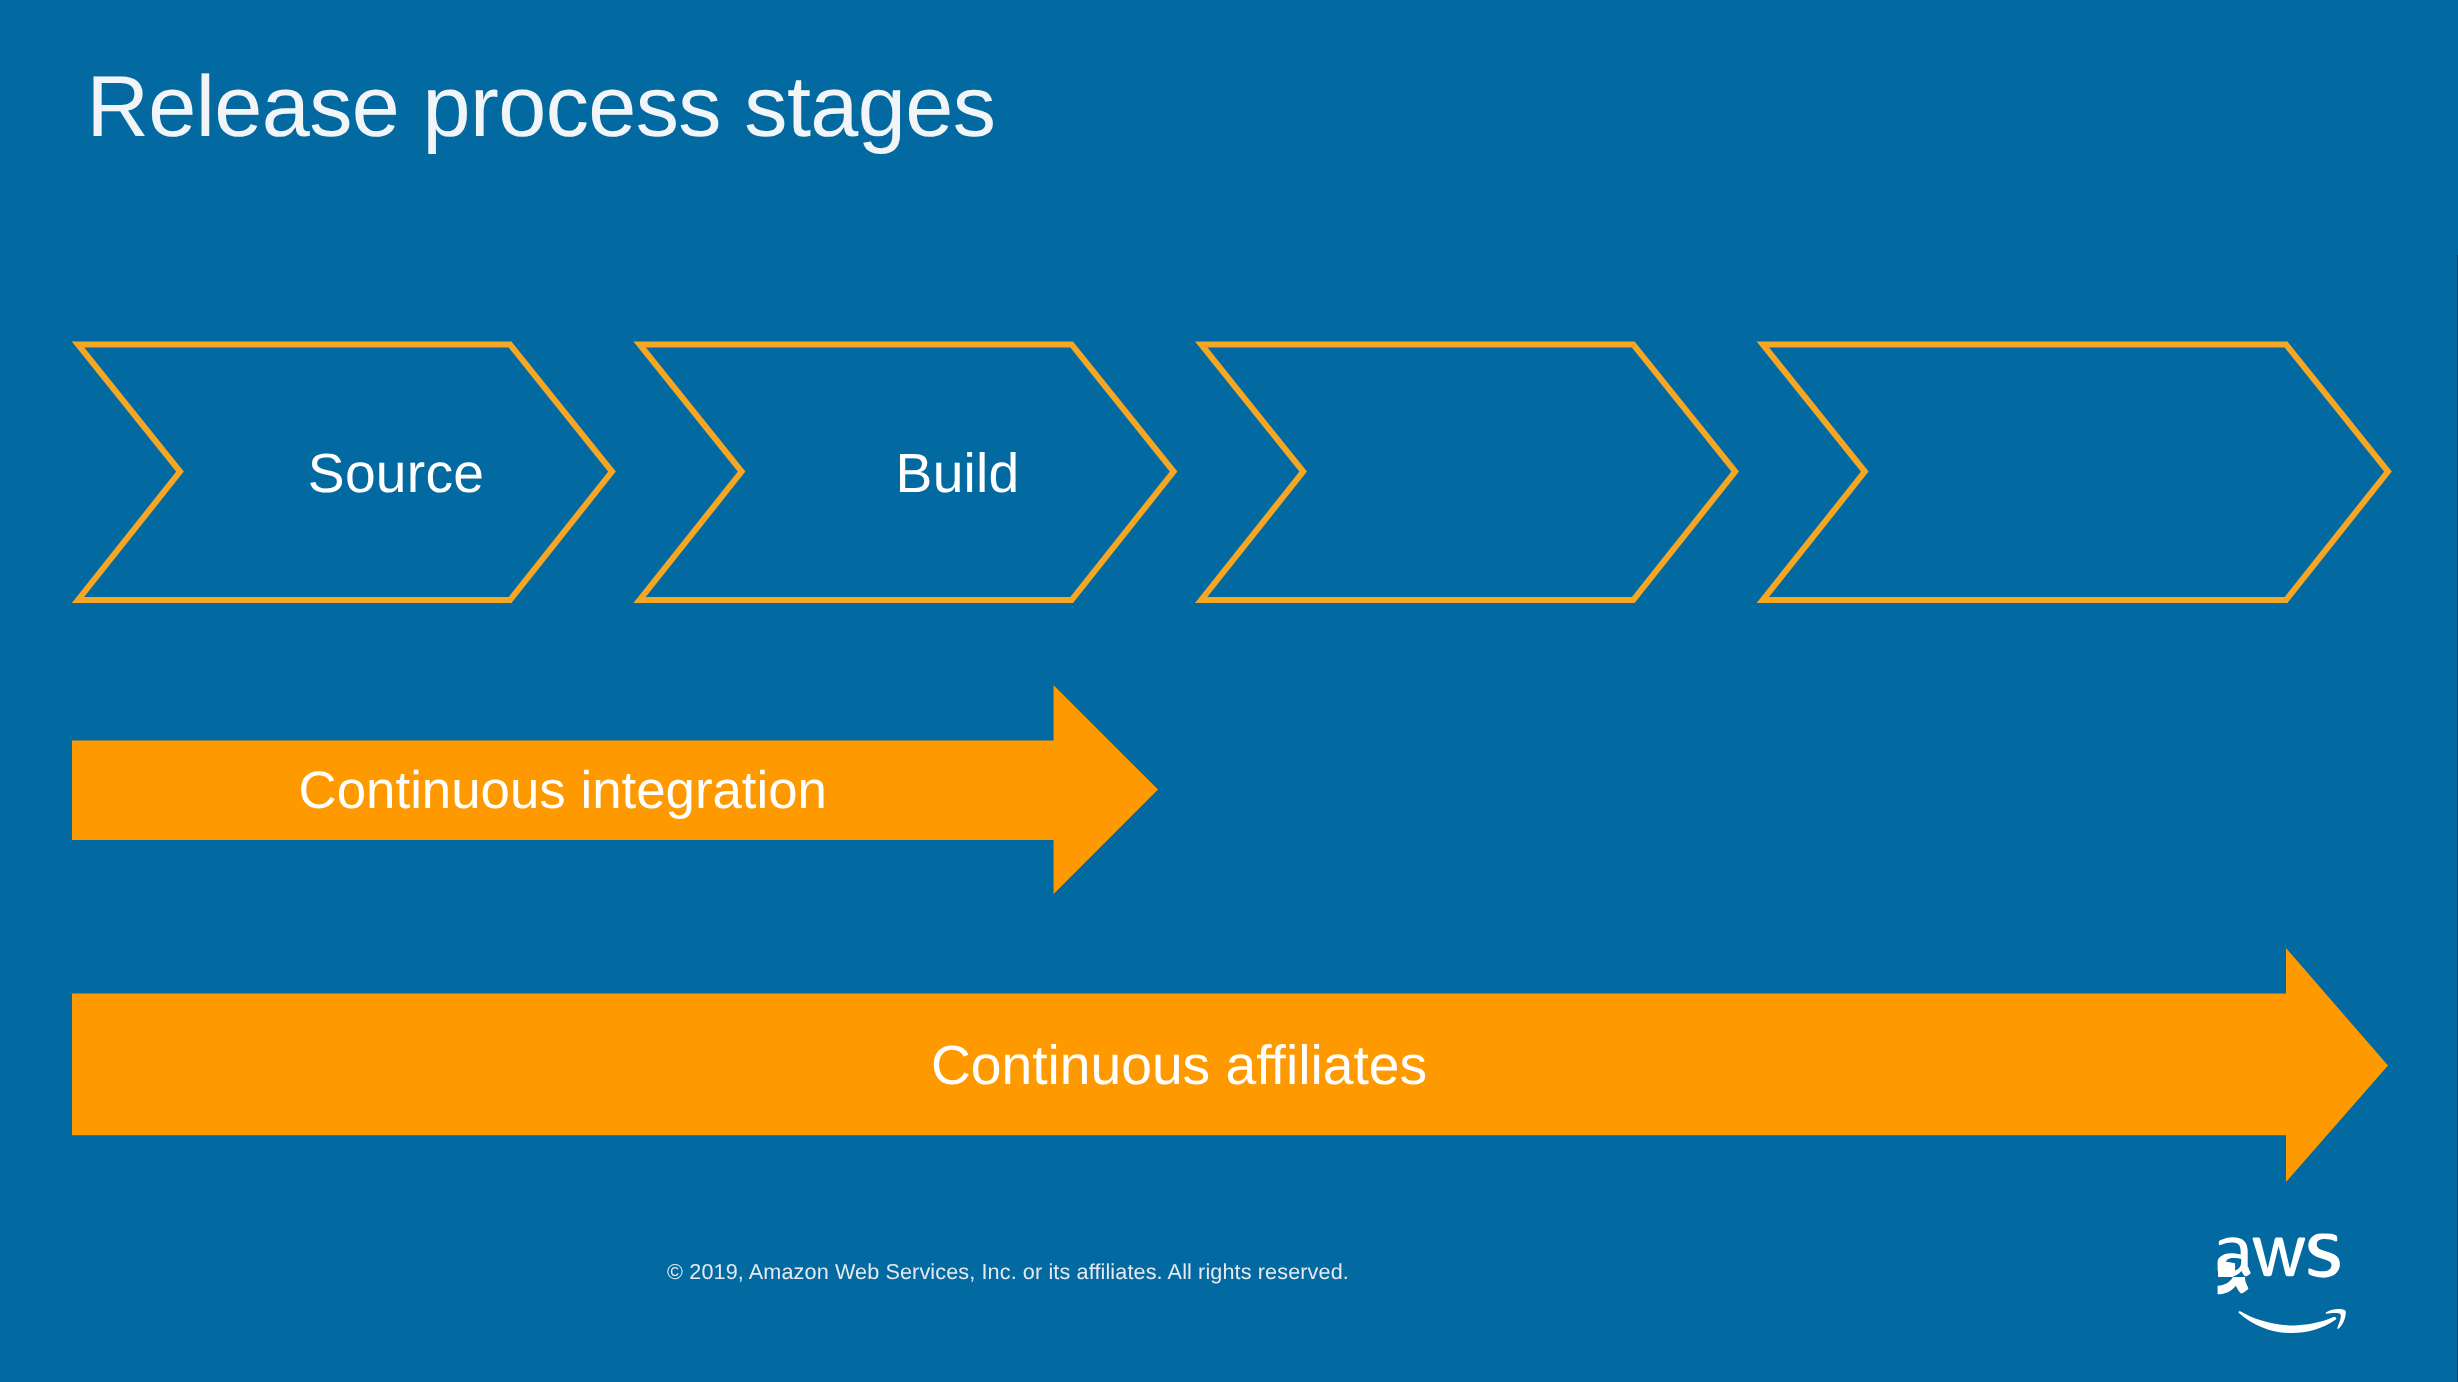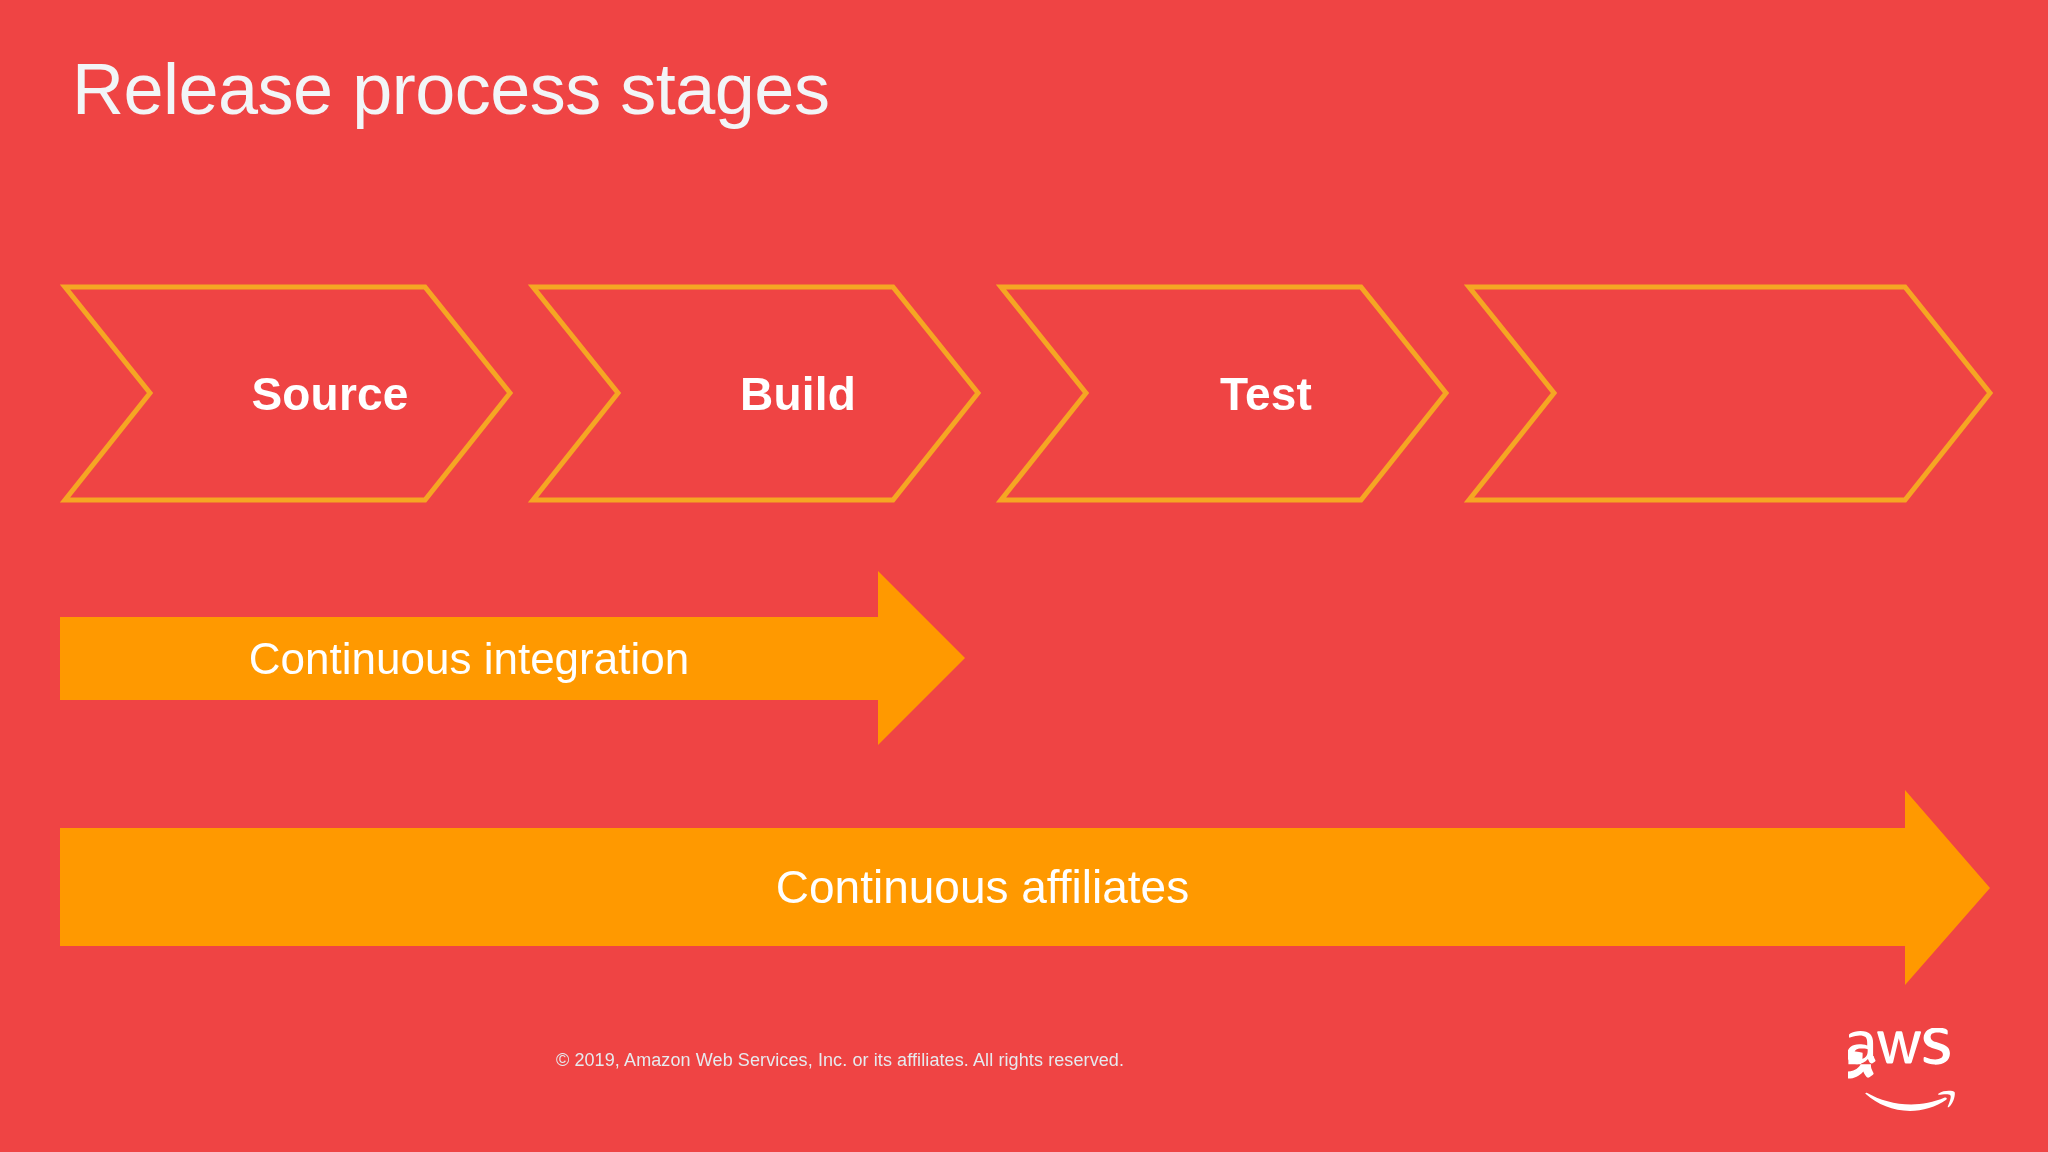--- a/index.html
+++ b/index.html
@@ -5,21 +5,21 @@
   * { margin:0; padding:0; box-sizing:border-box; }
   html, body {
     width:2048px; height:1152px;
     overflow:hidden;
     background:#08304C;
     font-family:"Liberation Sans", sans-serif;
   }
   #slide {
     position:relative;
     width:2048px; height:1152px;
-    background:#ef4444;
+    background:#0369a1;
   }
 
   
   #slide-title {
     position:absolute;
     left:72px; top:52px;
     font-size:72px;
     font-weight:300;
     letter-spacing:-0.5px;
     color:#F2F5F7;
@@ -36,21 +36,21 @@
   }
   .stage-svg { position:absolute; left:0; top:0; width:2048px; height:1152px; }
   .stage-label {
     position:absolute;
     top:287px;
     height:213px;
     display:flex;
     align-items:center;
     justify-content:center;
     font-size:46px;
-    font-weight:700;
+    font-weight:400;
     color:#FFFFFF;
     white-space:nowrap;
     letter-spacing:0.2px;
   }
 
   
   .flow-svg { position:absolute; left:0; top:0; width:2048px; height:1152px; }
   .flow-label {
     position:absolute;
     display:flex;
@@ -104,21 +104,20 @@
         <polygon points="533,287 893,287 978,393 893,500 533,500 618,393"></polygon>
 
         <polygon points="1001,287 1361,287 1446,393 1361,500 1001,500 1086,393"></polygon>
 
         <polygon points="1469,287 1905,287 1990,393 1905,500 1469,500 1554,393"></polygon>
       </g>
     </svg>
 
     <div class="stage-label" style="left:150px; width:360px;">Source</div>
     <div class="stage-label" style="left:618px; width:360px;">Build</div>
-    <div class="stage-label" style="left:1086px; width:360px;">Test</div>
   </div>
 
   <svg class="flow-svg" viewBox="0 0 2048 1152">
 
     <polygon fill="#FF9900" points="60,617 878,617 878,571 965,658 878,745 878,700 60,700"></polygon>
 
     <polygon fill="#FF9900" points="60,828 1905,828 1905,790 1990,888 1905,985 1905,946 60,946"></polygon>
   </svg>
 
   <div class="flow-label" id="ci-label">Continuous integration</div>

